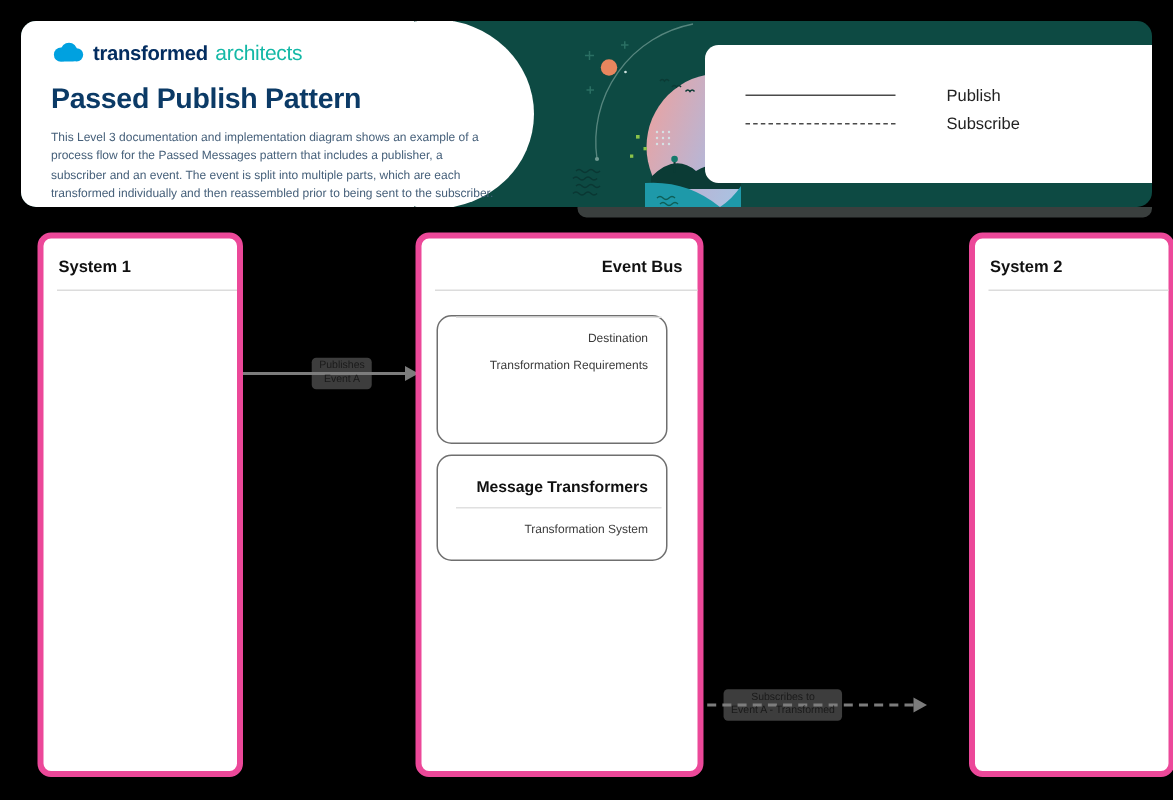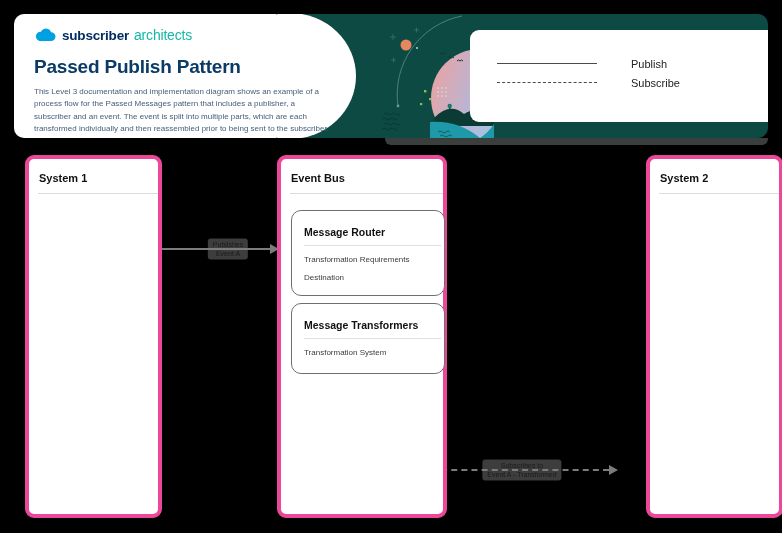--- a/index.html
+++ b/index.html
@@ -137,21 +137,21 @@
   <div class="card-content">
     <div class="logo-row">
       <svg class="cloud" viewBox="0 0 24 16">
         <g fill="#00a1e0">
           <circle cx="7" cy="9.5" r="5"></circle>
           <circle cx="12.5" cy="6.8" r="5.6"></circle>
           <circle cx="17.8" cy="9.6" r="4.6"></circle>
           <rect x="6" y="8.5" width="12" height="5.8" rx="2.8"></rect>
         </g>
       </svg>
-      <span class="brand">subscriber</span>
+      <span class="brand">transformed</span>
       <span class="suffix">architects</span>
     </div>
     <div class="hero-title">Passed Publish Pattern</div>
     <div class="hero-desc">This Level 3 documentation and implementation diagram shows an example of a process flow for the Passed Messages pattern that includes a publisher, a subscriber and an event. The event is split into multiple parts, which are each transformed individually and then reassembled prior to being sent to the subscriber.</div>
   </div>
 
   <div class="legend">
     <div class="legend-row">
       <div class="legend-line solid"></div>
       <div class="legend-label">Publish</div>
@@ -175,29 +175,28 @@
 <div class="conn-label" style="left:522px;top:470px;">
   <div>Subscribes to</div>
   <div>Event A - Transformed</div>
 </div>
 
 <div class="sysbox" style="left:25px;top:155px;width:137px;height:363px;">
   <div class="box-title">System 1</div>
   <div class="box-divider"></div>
 </div>
 
-<div class="sysbox" style="left:277px;top:155px;width:170px;height:363px;">
+<div class="sysbox" style="left:277px;top:155px;width:192px;height:363px;text-align:right;">
   <div class="box-title">Event Bus</div>
   <div class="box-divider"></div>
 
   <div class="subbox" style="left:10px;top:51px;width:154px;height:86px;">
-    <div class="subbox-title">Message Router</div>
     <div class="subbox-divider"></div>
+    <div class="subbox-item">Destination</div>
     <div class="subbox-item">Transformation Requirements</div>
-    <div class="subbox-item">Destination</div>
   </div>
 
   <div class="subbox" style="left:10px;top:144px;width:154px;height:71px;">
     <div class="subbox-title">Message Transformers</div>
     <div class="subbox-divider"></div>
     <div class="subbox-item">Transformation System</div>
   </div>
 
 </div>
 

